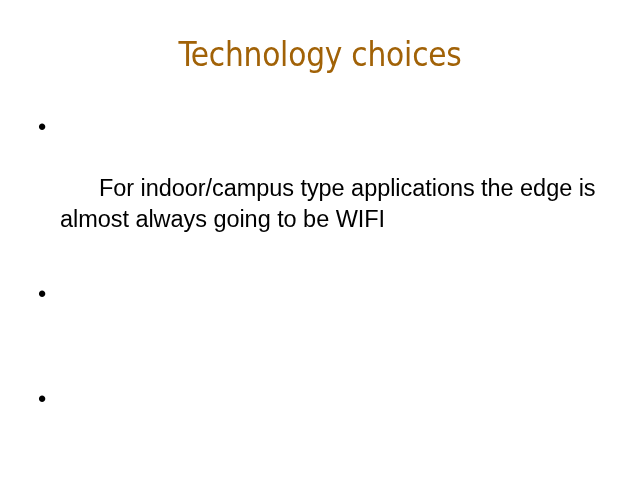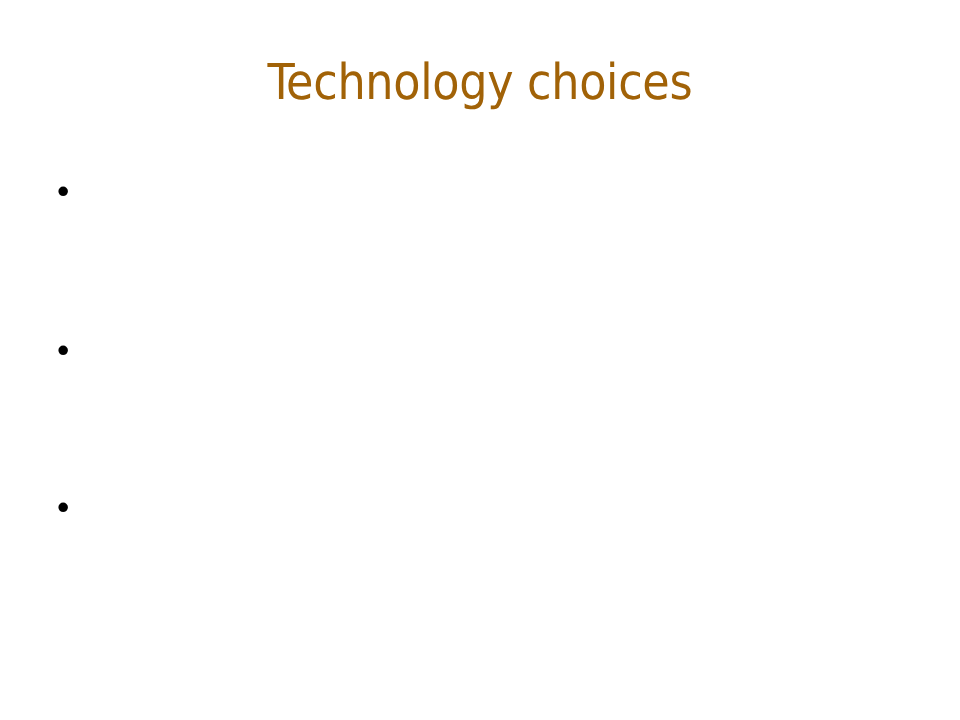--- a/index.html
+++ b/index.html
@@ -83,20 +83,21 @@
 <body>
 
 <div class="slide">
 
   <div class="slide-title">Technology choices</div>
 
   <div class="body-block">
 
     <div class="bullet-item">
       <span class="bullet-marker">•</span>
+      <span class="bullet-text">For indoor/campus type applications the edge is almost always going to be WIFI</span>
     </div>
 
     <div class="bullet-item">
       <span class="bullet-marker">•</span>
     </div>
 
     <div class="bullet-item">
       <span class="bullet-marker">•</span>
       
     </div>

